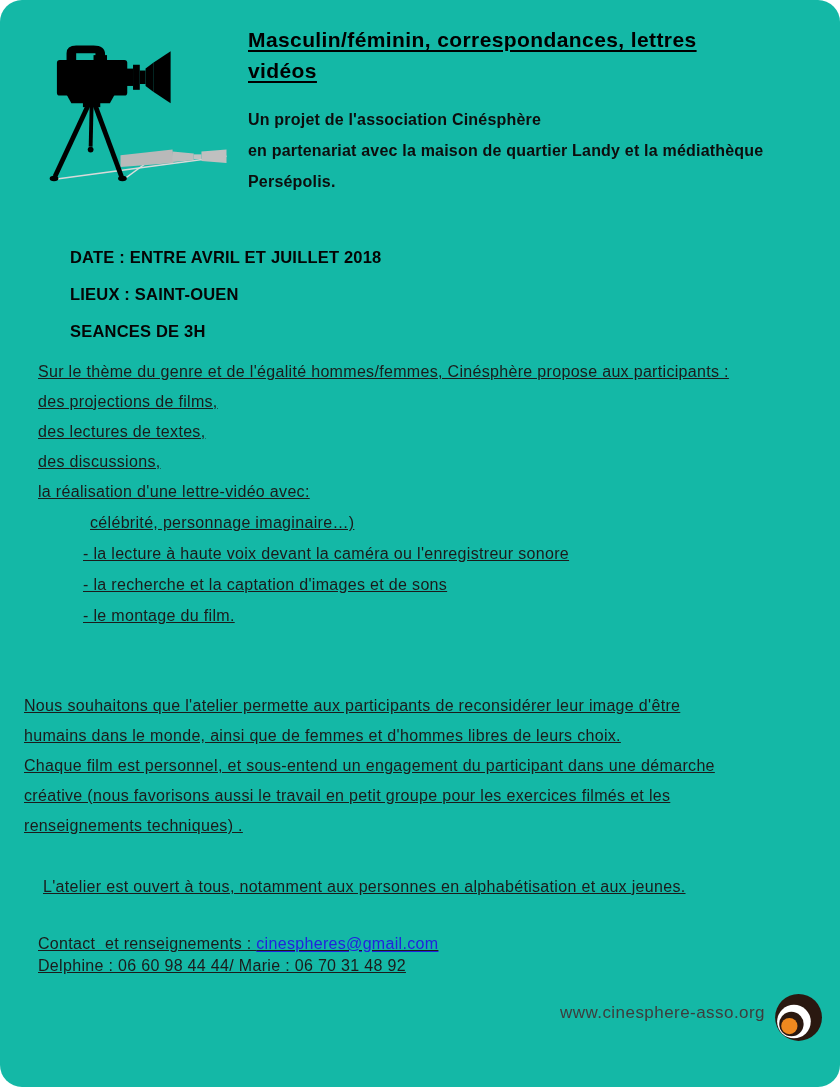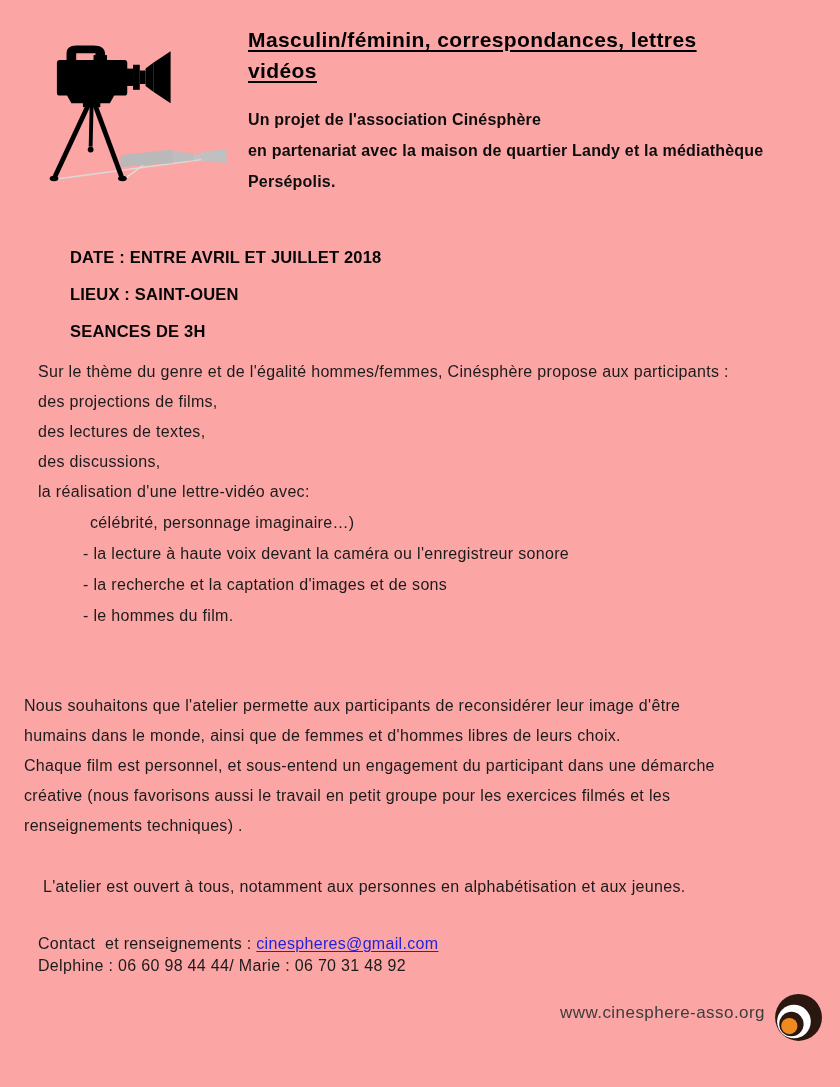--- a/index.html
+++ b/index.html
@@ -1,39 +1,40 @@
 <!DOCTYPE html>
 <html><head>
 <meta charset="utf-8">
 <style>
   html,body{margin:0;padding:0;background:#ffffff;}
   .page{
     position:relative;
     width:840px;height:1087px;
-    background:#fca5a5;
+    background:#14b8a6;
     font-family:"Liberation Sans", sans-serif;
     color:#1c1c1c;
     overflow:hidden;
+    border-radius:22px;
   }
   
   .camera-wrap{position:absolute;left:28px;top:22px;width:212px;height:178px;}
   .header-text{position:absolute;left:248px;top:24px;width:575px;}
   .doc-title{margin:0;font-size:21px;font-weight:bold;color:#000;line-height:31px;letter-spacing:.4px;}
   .doc-title .t-line{
     display:inline;
     text-decoration:underline;
     text-decoration-thickness:2px;
     text-underline-offset:3px;
   }
   .doc-title .t-line{display:block;}
   .subtitle{margin-top:18px;font-size:16px;font-weight:bold;color:#0d0d0d;line-height:31px;letter-spacing:.2px;}
   
   .info{position:absolute;left:38px;top:239px;font-size:16.5px;font-weight:bold;color:#050505;line-height:37px;letter-spacing:.2px;margin-left:32px;}
   
-  .para{font-size:16px;letter-spacing:.32px;color:#1b1b1b;}
+  .para{font-size:16px;letter-spacing:.32px;color:#1b1b1b;text-decoration:underline;}
   .intro{position:absolute;left:38px;top:357px;line-height:30px;}
   .activities{position:absolute;left:83px;top:507px;line-height:31px;}
   .activities .cont{padding-left:7px;}
   .mission{position:absolute;left:24px;top:691px;line-height:30px;}
   .audience{position:absolute;left:43px;top:872px;line-height:30px;}
   .contact{position:absolute;left:38px;top:934px;line-height:20px;}
   .contact-label{white-space:pre;}
   .email{color:#2222dd;text-decoration:underline;text-underline-offset:2px;cursor:pointer;margin-top:34px;}
   .phones{margin-top:2px;}
   
@@ -108,21 +109,21 @@
     <div>des projections de films,</div>
     <div>des lectures de textes,</div>
     <div>des discussions,</div>
     <div>la réalisation d'une lettre-vidéo avec:</div>
   </div>
 
   <div class="para activities">
     <div class="cont">célébrité, personnage imaginaire…)</div>
     <div>- la lecture à haute voix devant la caméra ou l'enregistreur sonore</div>
     <div>- la recherche et la captation d'images et de sons</div>
-    <div>- le hommes du film.</div>
+    <div>- le montage du film.</div>
   </div>
 
   <div class="para mission">
     <div>Nous souhaitons que l'atelier permette aux participants de reconsidérer leur image d'être</div>
     <div>humains dans le monde, ainsi que de femmes et d'hommes libres de leurs choix.</div>
     <div>Chaque film est personnel, et sous-entend un engagement du participant dans une démarche</div>
     <div>créative (nous favorisons aussi le travail en petit groupe pour les exercices filmés et les</div>
     <div>renseignements techniques) .</div>
   </div>
 

